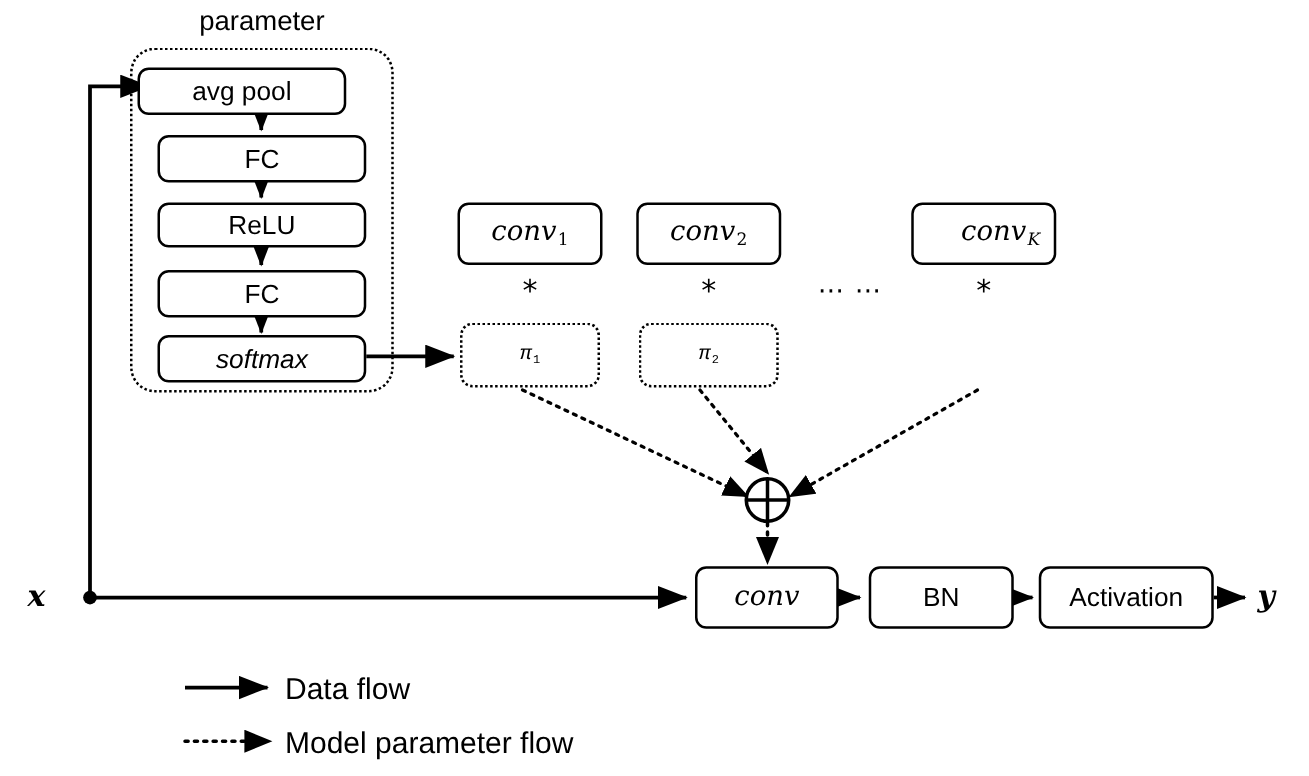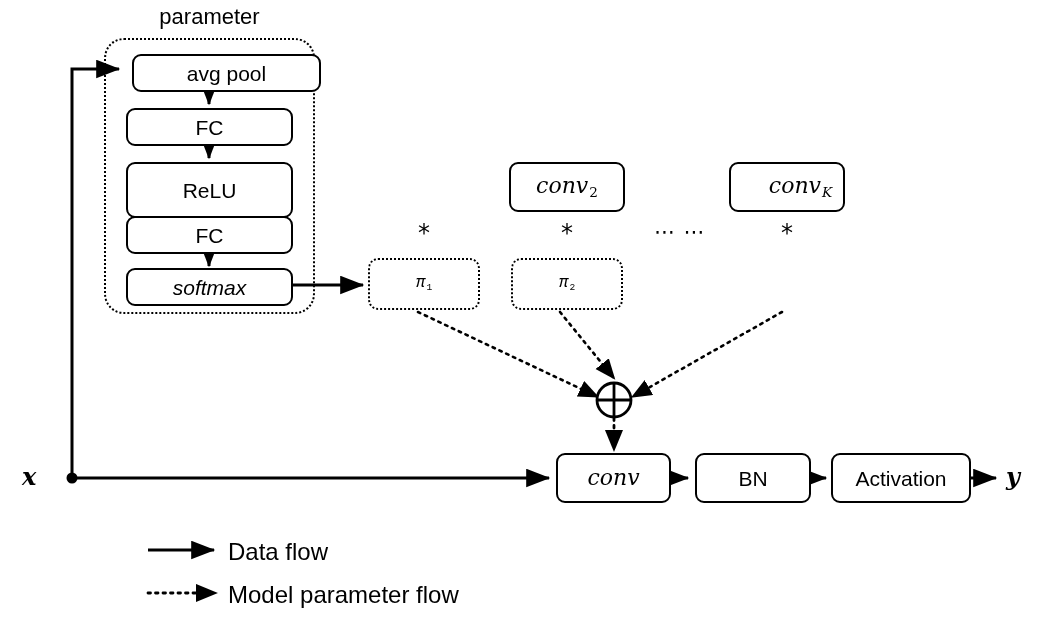--- a/index.html
+++ b/index.html
@@ -176,36 +176,39 @@
       <line x1="148" y1="550" x2="214" y2="550" marker-end="url(#ah)"></line>
     </g>
     <g stroke="#000" stroke-width="2.8" fill="none" stroke-dasharray="2.5,5" stroke-linecap="round">
       <line x1="148" y1="593" x2="214" y2="593" marker-end="url(#ahd)"></line>
     </g>
   </svg>
 
   <div id="attention-label">parameter</div>
   <div id="attention-group"></div>
 
-  <div class="node" style="left:132px; top:54px; width:189px; height:38px;">
+  <div class="node" style="left:110px; top:54px; width:167px; height:38px;">
     <span>avg pool</span>
   </div>
   <div class="node" style="left:126px; top:108px; width:167px; height:38px;">
     <span>FC</span>
   </div>
-  <div class="node" style="left:126px; top:162px; width:167px; height:56px;">
+  <div class="node" style="left:126px; top:162px; width:167px; height:36px;">
     <span>ReLU</span>
   </div>
   <div class="node" style="left:126px; top:216px; width:167px; height:38px;">
     <span>FC</span>
   </div>
   <div class="node" style="left:126px; top:268px; width:167px; height:38px;font-style:italic;">
     <span>softmax</span>
   </div>
 
+  <div class="node" style="left:366px; top:162px; width:116px; height:50px;">
+    <span class="mathy"><span>conv</span><sub>1</sub></span>
+  </div>
   <div class="freetext asterisk" style="left:366px; top:221px; width:116px;">*</div>
   <div class="node dotted" style="left:368px; top:258px; width:112px; height:52px;">
     <span class="pi"><span>π</span><sub>1</sub></span>
   </div>
 
   <div class="node" style="left:509px; top:162px; width:116px; height:50px;">
     <span class="mathy"><span>conv</span><sub>2</sub></span>
   </div>
   <div class="freetext asterisk" style="left:509px; top:221px; width:116px;">*</div>
   <div class="node dotted" style="left:511px; top:258px; width:112px; height:52px;">

